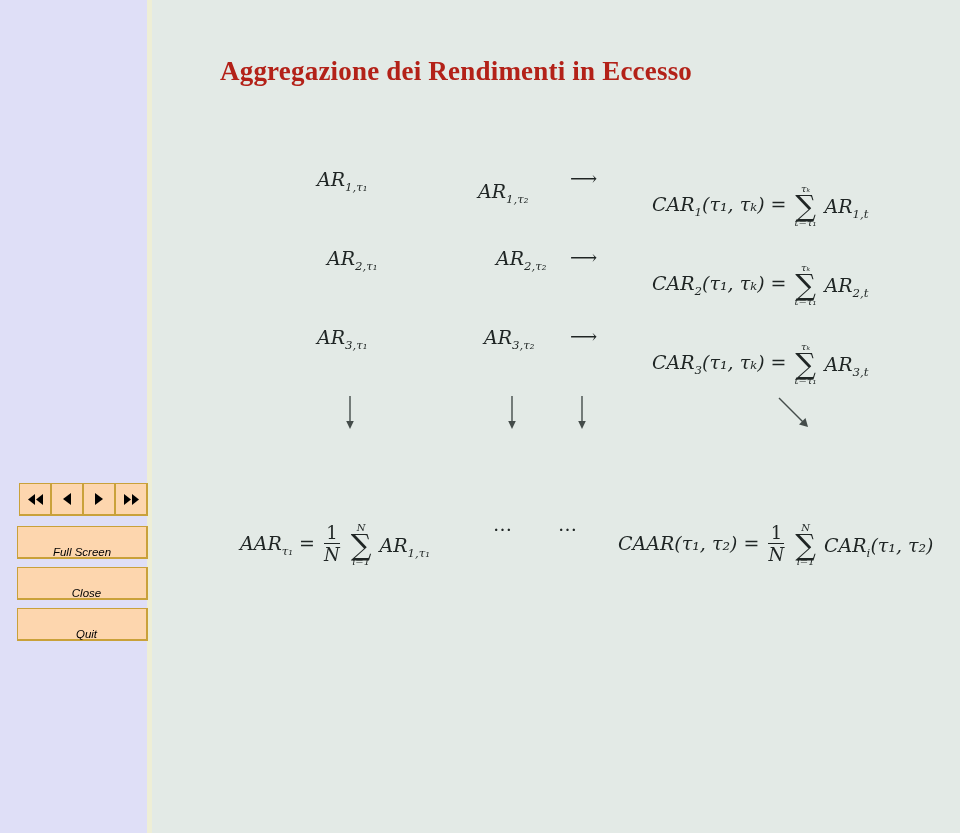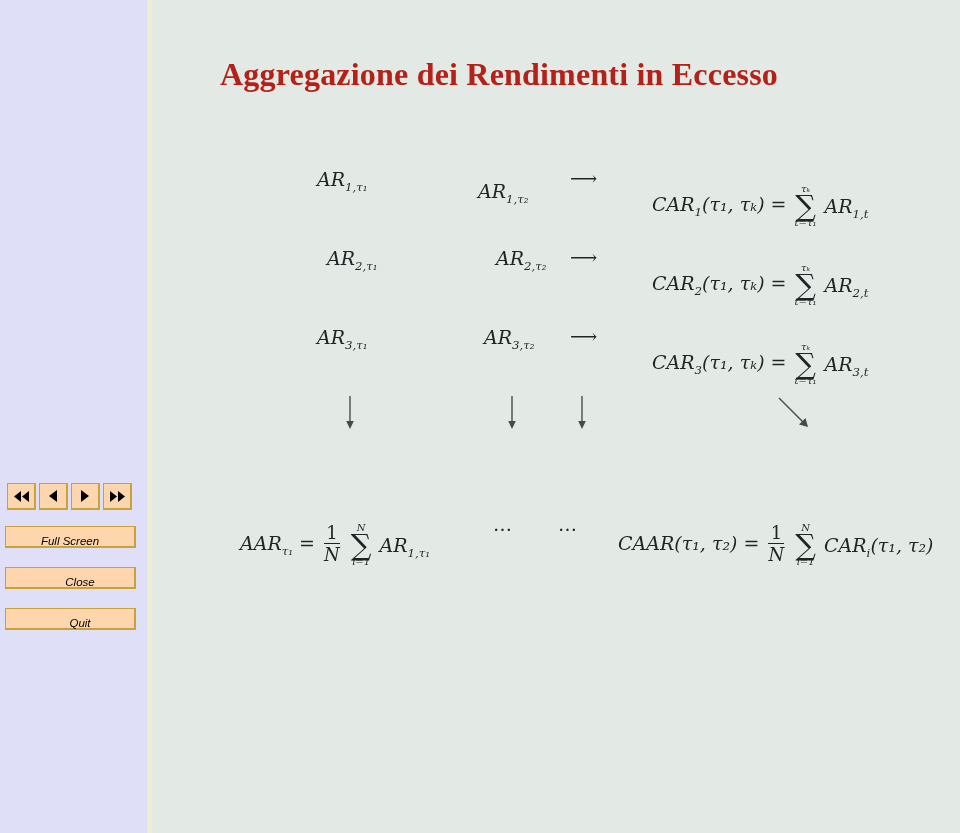--- a/index.html
+++ b/index.html
@@ -34,22 +34,23 @@
     background: #fdd6ae;
     border: 1px solid #c9a13a;
     border-right-width: 2px;
     border-bottom-width: 2px;
     box-sizing: border-box;
     font-family: "Liberation Sans", sans-serif;
     font-style: italic;
     font-size: 11.5px;
     color: #000;
     text-align: center;
-    padding: 4px;
+    padding: 15px;
     cursor: pointer;
+    margin-left: 12px;
   }
 
   .arrow-btn {
     position: absolute;
     width: 29px;
     height: 27px;
     top: 483px;
     display: flex;
     align-items: center;
     justify-content: center;
@@ -81,21 +82,21 @@
     background: #e3eae6;
     overflow: hidden;
   }
 
   #slide-title {
     position: absolute;
     left: 68px;
     top: 56px;
     font-family: "Liberation Serif", serif;
     font-weight: bold;
-    font-size: 32px;
+    font-size: 27px;
     color: #b32118;
     letter-spacing: 0.2px;
     white-space: nowrap;
   }
 
   
   .math {
     font-family: "DejaVu Serif", "Liberation Serif", serif;
     font-style: italic;
     color: #1f2524;

